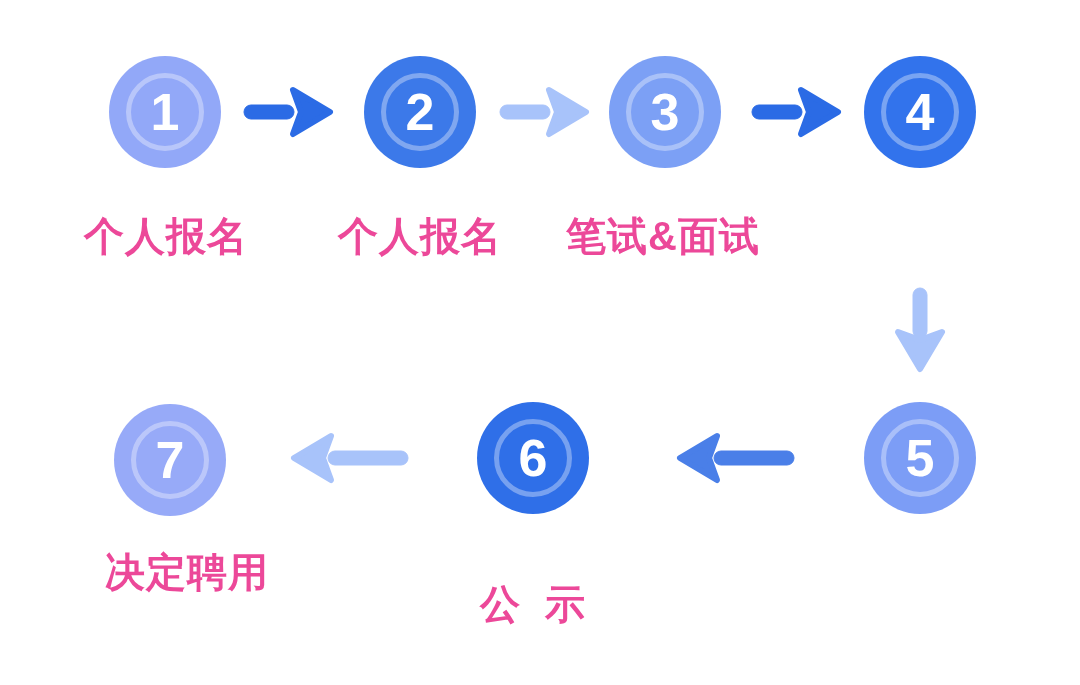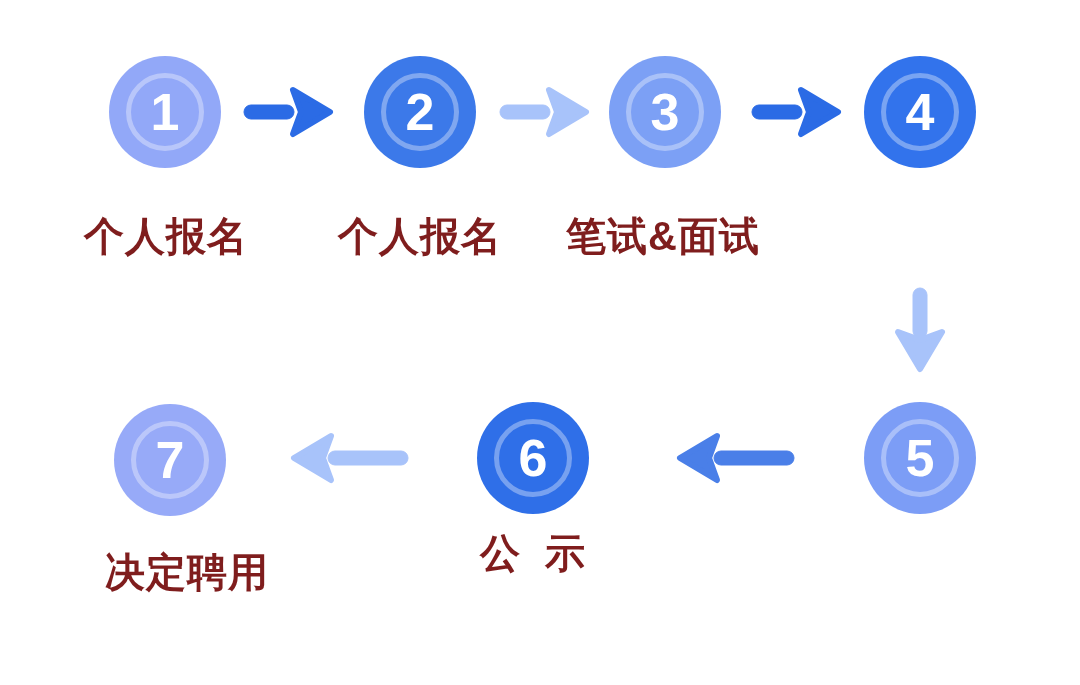--- a/index.html
+++ b/index.html
@@ -36,21 +36,21 @@
   .num {
     position: relative;
     color: #ffffff;
     font-size: 52px;
     font-weight: bold;
     line-height: 1;
   }
   .label {
     position: absolute;
     transform: translateX(-50%);
-    color: #7f1d1d;
+    color: #ec4899;
     font-size: 40px;
     font-weight: bold;
     line-height: 42px;
     white-space: nowrap;
     letter-spacing: 1px;
     word-spacing: 12px;
   }
   .arrow { position: absolute; }
   .arrow svg rect,
   .arrow svg path {
@@ -124,21 +124,21 @@
     <svg width="124" height="64" viewBox="0 0 124 64">
       <rect x="40" y="25" width="80" height="14" rx="7"></rect>
       <path d="M43 10 L6 32 L43 54 L35 32 Z" stroke-width="6"></path>
     </svg>
   </div>
 
   <div class="circle" style="left: 477px; top: 402px; background-color: rgb(47, 111, 232);">
     <div class="ring"></div>
     <span class="num">6</span>
   </div>
-  <div class="label" style="left:533px; top:532px;">公 示</div>
+  <div class="label" style="left:533px; top:583px;">公 示</div>
 
   <div class="arrow" style="left: 288px; top: 426px; color: rgb(168, 195, 250);">
     <svg width="124" height="64" viewBox="0 0 124 64">
       <rect x="40" y="25" width="80" height="14" rx="7"></rect>
       <path d="M43 10 L6 32 L43 54 L35 32 Z" stroke-width="6"></path>
     </svg>
   </div>
 
   <div class="circle" style="left: 114px; top: 404px; background-color: rgb(151, 170, 248);">
     <div class="ring"></div>

